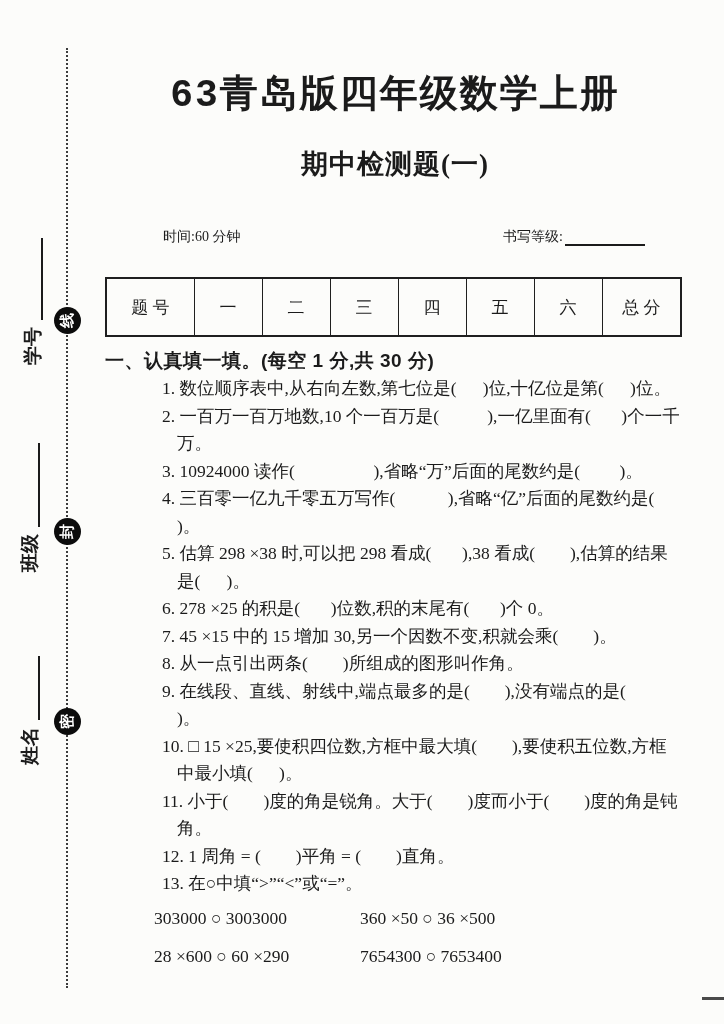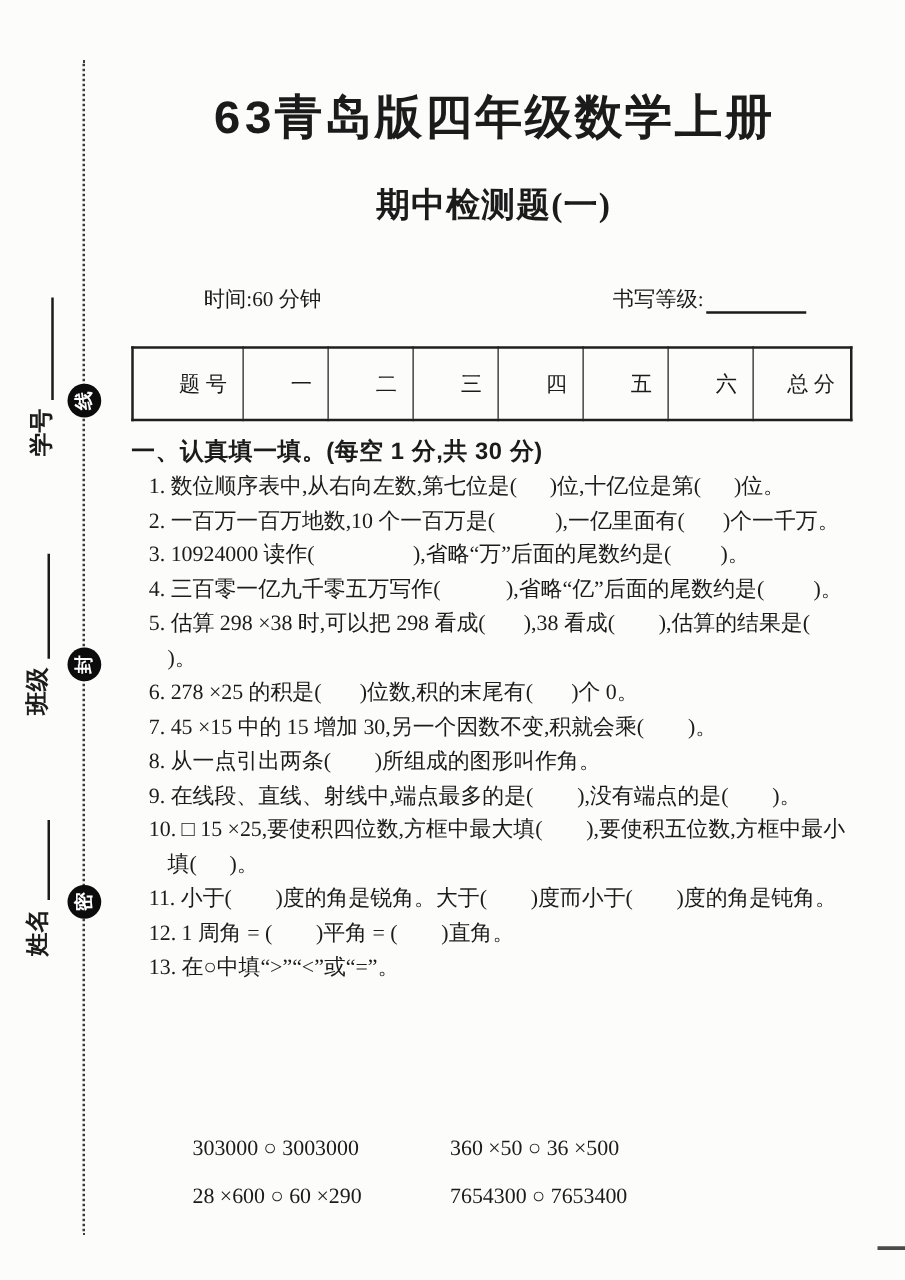--- a/index.html
+++ b/index.html
@@ -50,51 +50,51 @@
     position:absolute; left:100px; width:590px; top:68px;
     text-align:center; font-size:38px; font-weight:bold; letter-spacing:2px;font-family:Liberation Mono, monospace;
   }
   .page-subtitle {
     position:absolute; left:100px; width:590px; top:146px;
     text-align:center; font-size:27px; font-weight:bold; letter-spacing:1px;
   }
   .info-row {
     position:absolute; left:163px; top:228px; width:482px;
     display:flex; justify-content:space-between; align-items:flex-end;
-    font-size:17px;
+    font-size:14px;
   }
   .info-item { display:flex; align-items:flex-end; }
   .info-blank { display:inline-block; height:2px; background:#1b1b1b; margin-left:2px; }
   .blank-w { width:80px; } .blank-q { width:86px; }
 
   
   table.score-table {
     position:absolute; left:105px; top:277px;
     border-collapse:collapse; table-layout:fixed;
     font-size:17px;
   }
   table.score-table td {
-    border:1.5px solid #1f1f1f; height:32px; text-align:right; padding:12px;
+    border:1.5px solid #1f1f1f; height:32px; text-align:center; padding:12px;
   }
   table.score-table { border:2.5px solid #1f1f1f; }
 
   
   .section-heading {
     position:absolute; left:105px; top:348px;
     font-size:19px; font-weight:bold;
     font-family:"Liberation Sans", "DejaVu Sans", sans-serif;
     letter-spacing:0.5px;
   }
   .questions {
     position:absolute; left:119px; top:375px; width:564px;
     font-size:17.5px; line-height:27.5px;
   }
   .q {
     padding-left:15px; text-indent:-15px;
-    white-space:pre-wrap; word-break:break-word;
+    white-space:pre-wrap; word-break:break-word;margin-left:43px;
   }
 
   
   .comparisons {
     position:absolute; left:154px; top:908px; width:510px;
     display:grid; grid-template-columns:206px 1fr; row-gap:17px;
     font-size:17.5px;
   }
   .comparison-item { white-space:pre-wrap; }
 

